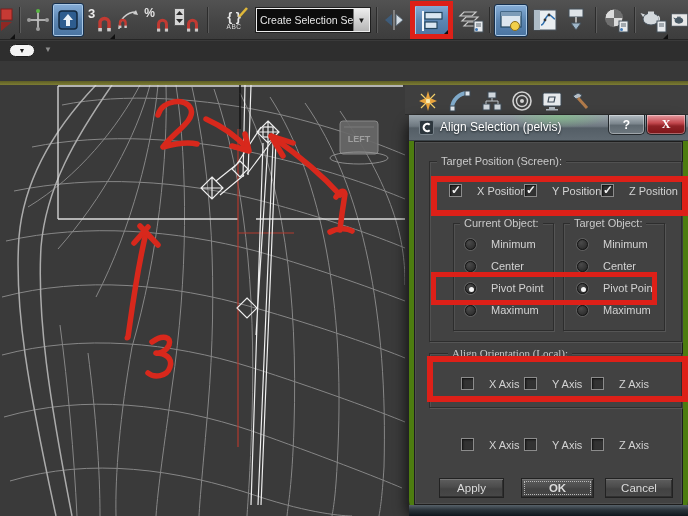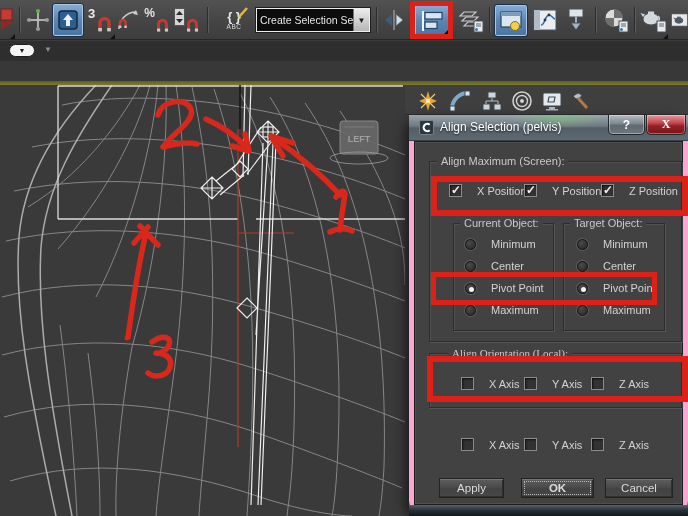--- a/index.html
+++ b/index.html
@@ -51,21 +51,21 @@
   #viewport-border { position:absolute; left:0; top:81px; width:688px; height:4px; background:linear-gradient(#5e5e26,#7c7c33); z-index:3; }
   
   #viewport { position:absolute; left:0; top:85px; width:405px; height:431px; background:#3a3a3a; z-index:1; overflow:hidden; }
   #viewport svg { display:block; }
   
   #cmd-tabs { position:absolute; left:405px; top:85px; width:283px; height:30px; background:#3f3f3f; border-bottom:1px solid #2e2e2e; z-index:2; }
   .cmd-tab { position:absolute; top:3px; width:26px; height:25px; display:flex; align-items:center; justify-content:center; border-radius:2px; }
   
   #align-dialog {
     position:absolute; left:409px; top:115px; width:279px; height:401px;
-    background:#f9a8d4; z-index:10; box-shadow:-4px 4px 12px rgba(0,0,0,.55);border-radius:15px;
+    background:#4d7c0f; z-index:10; box-shadow:-4px 4px 12px rgba(0,0,0,.55);border-radius:15px;
   }
   #dlg-titlebar {
     position:absolute; left:0; top:0; width:279px; height:26px;
     background:
       radial-gradient(ellipse 70px 16px at 150px 2px, rgba(120,205,120,.5), rgba(120,205,120,0) 70%),
       linear-gradient(#9aa4ab,#6e7880 45%,#545e66 52%,#5f6971);
     border-bottom:1px solid #3a4247;
   }
   #dlg-title { position:absolute; left:31px; top:5px; color:#fff; font-size:12px; text-shadow:0 1px 2px #1b2226; white-space:nowrap; }
   #dlg-icon { position:absolute; left:10px; top:5px; width:15px; height:15px; border-radius:2px;
@@ -414,21 +414,21 @@
         <span>?</span>
       </span>
     <span class="cap-btn" id="dlg-close">
         <span>X</span>
       </span>
   </div>
 
   <div id="dlg-client">
 
     <div class="groupbox" style="left:14px;top:19px;width:253px;height:181px;">
-      <span class="group-label" style="left:7px;">Align Maximum (Screen):</span>
+      <span class="group-label" style="left:7px;">Target Position (Screen):</span>
     </div>
     <div class="check-item" style="left:34px;top:42px;">
       <span class="cb checked"></span>
       <span class="ctl-label">X Position</span>
     </div>
     <div class="check-item" style="left:109px;top:42px;">
       <span class="cb checked"></span>
       <span class="ctl-label">Y Position</span>
     </div>
     <div class="check-item" style="left:186px;top:42px;">

